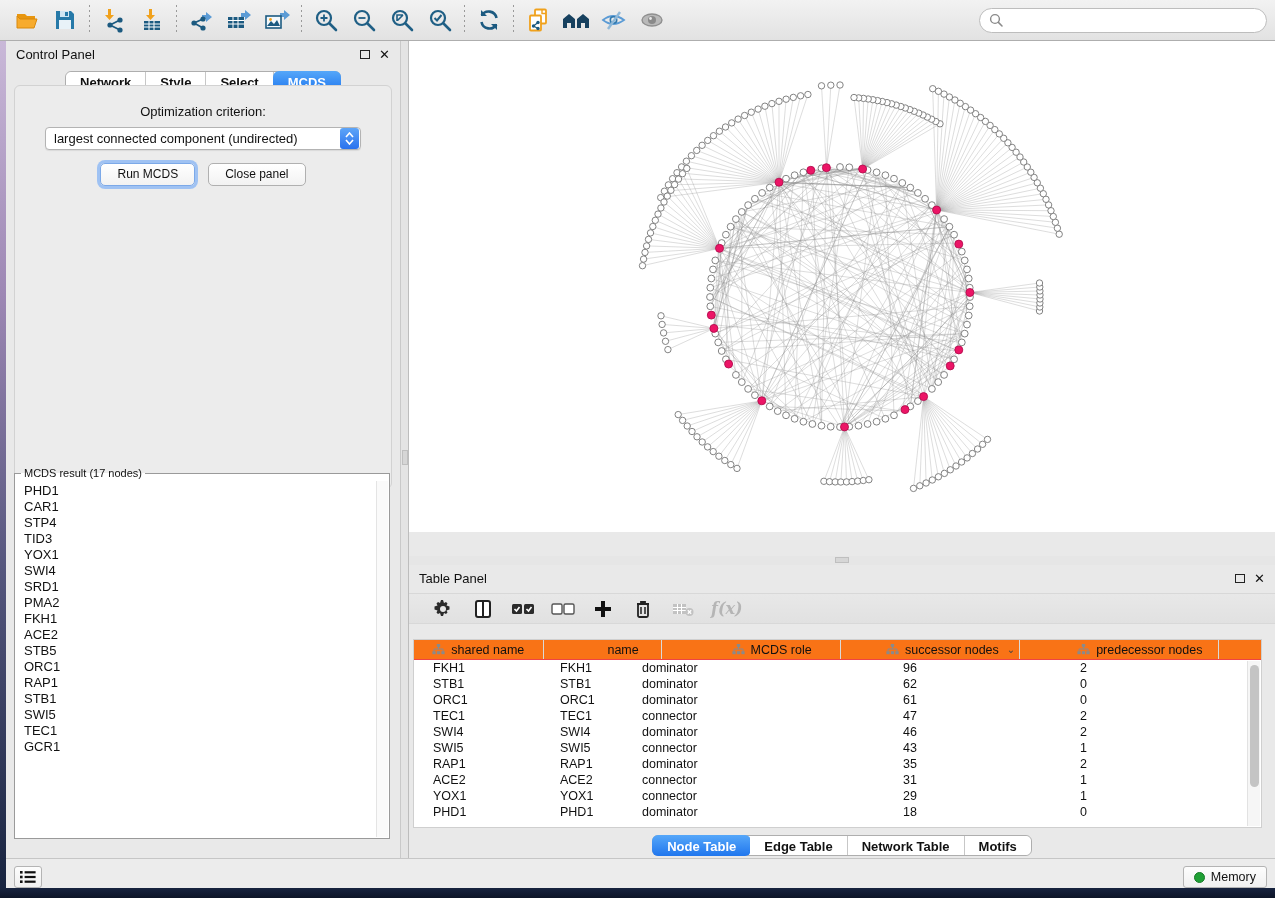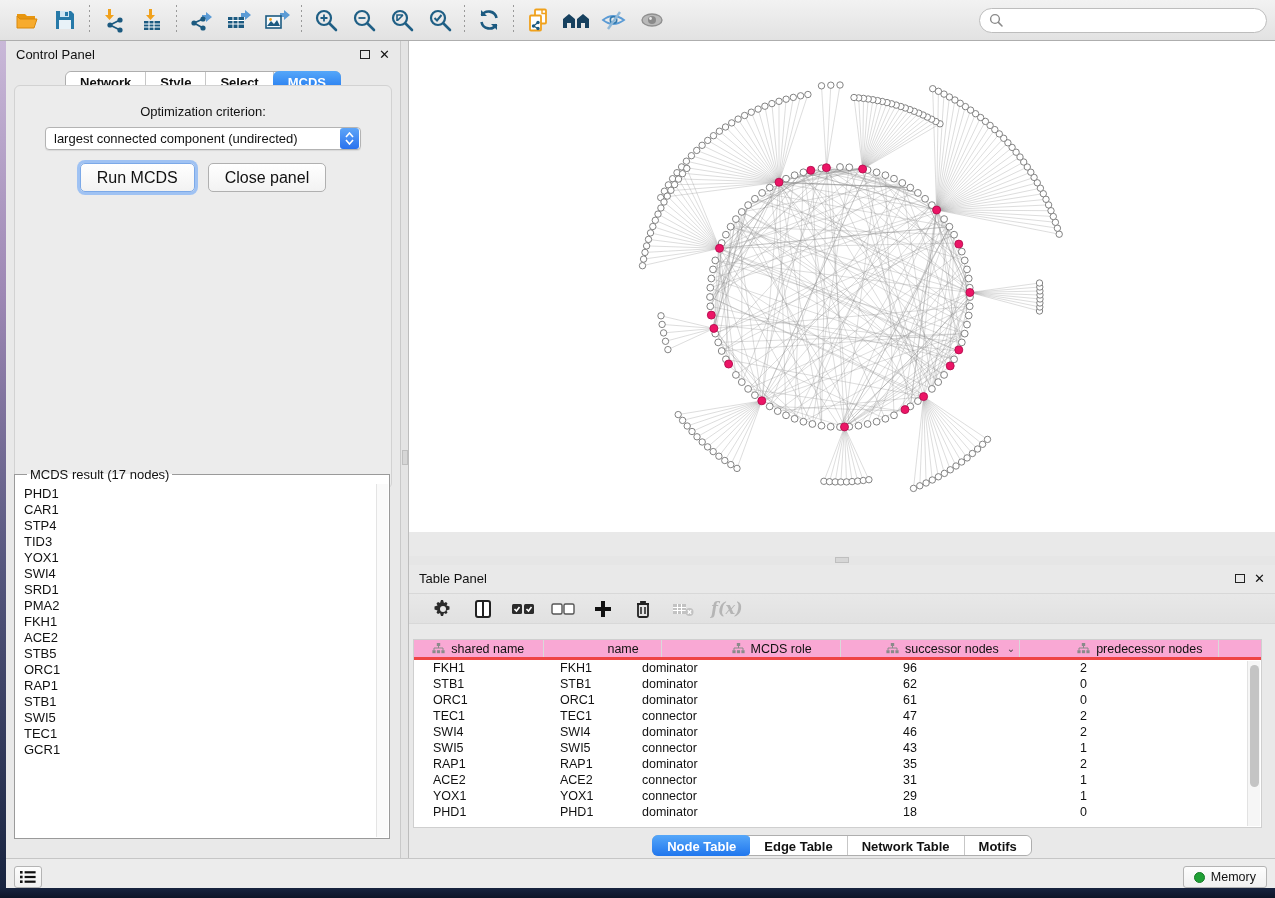--- a/index.html
+++ b/index.html
@@ -34,26 +34,26 @@
   .seg.active { background:linear-gradient(180deg,#55a7f9,#2076ee); color:#fff; border-radius:6px; margin:-1px; padding:3px 15px; border-right:none; }
   .cp-inner { position:absolute; left:8px; top:44px; width:378px; height:404px; background:#ececec; border:1px solid #d2d2d2; border-radius:6px; }
   .opt-label { text-align:center; margin-top:18px; font-size:13px; }
   .mac-select { margin:8px auto 0; width:316px; height:23px; background:#fff; border:1px solid #b3b3b3; border-radius:4px;
     display:flex; align-items:center; box-shadow:0 1px 1px rgba(0,0,0,.08); }
   .mac-select .val { flex:1; padding:0 8px; font-size:13px; white-space:nowrap; overflow:hidden; }
   .mac-select .cap { width:19px; height:21px; border-radius:3px; background:linear-gradient(180deg,#5ea5f8,#2a72ee);
     display:flex; flex-direction:column; align-items:center; justify-content:center; gap:1px; margin-right:1px; }
   .cap svg { display:block; }
   .btn-row { display:flex; justify-content:center; gap:13px; margin-top:13px; }
-  .mac-btn { height:29px; padding:0 16px; background:linear-gradient(180deg,#ffffff,#f2f2f2); border:1px solid #b0b0b0; border-radius:5px;
-    font-size:16px; line-height:21px; color:#111; }
+  .mac-btn { height:23px; padding:0 16px; background:linear-gradient(180deg,#ffffff,#f2f2f2); border:1px solid #b0b0b0; border-radius:5px;
+    font-size:12px; line-height:21px; color:#111; }
   .mac-btn.focused { box-shadow:0 0 0 3px rgba(96,160,250,.55); border-color:#7ca9e8; }
   
   .result-box { position:absolute; left:8px; top:426px; width:376px; height:372px; border:1px solid #9a9a9a; background:#fff; }
-  .result-box legend { font-size:13px; padding:0 3px; margin-left:12px; background:transparent; }
+  .result-box legend { font-size:11px; padding:0 3px; margin-left:6px; background:transparent; }
   fieldset.result-box { padding:0; }
   .result-list { position:absolute; left:1px; top:2px; right:14px; bottom:1px; overflow:hidden; padding:2px 0 0 8px; background:#fff; }
   .result-list div { font-size:13px; line-height:16px; }
   .result-scroll { position:absolute; right:1px; top:2px; width:12px; bottom:1px; background:#fafafa; border-left:1px solid #e4e4e4; }
   
   .vsplit { position:absolute; left:394px; top:0; width:9px; height:817px; background:#e4e4e4; border-left:1px solid #c9c9c9; border-right:1px solid #bdbdbd; }
   .vsplit .handle { position:absolute; left:1px; top:409px; width:6px; height:15px; background:#d6d6d6; border:1px solid #bfbfbf; }
   .hsplit { position:absolute; left:403px; top:515px; width:866px; height:9px; background:#e6e6e6; }
   .hsplit .handle { position:absolute; left:50%; top:1px; width:14px; height:6px; margin-left:-7px; background:#d6d6d6; border:1px solid #bfbfbf; }
   
@@ -67,21 +67,21 @@
   .light.green { background:#28c840; border:1px solid #1ba82f; }
   .net-title { position:absolute; left:0; right:0; text-align:center; font-size:13px; color:#222; }
   .net-canvas { width:866px; height:491px; background:#fff; position:relative; }
   
   .tpanel { position:absolute; left:403px; top:524px; width:866px; height:293px; background:#e9e9e9; }
   .t-toolbar { height:31px; margin-top:2px; display:flex; align-items:center; gap:16px; padding-left:22px;
     background:linear-gradient(180deg,#e8e8e8,#e1e1e1); border-top:1px solid #d8d8d8; border-bottom:1px solid #d8d8d8;font-weight:bold; }
   .t-icon { display:flex; align-items:center; justify-content:center; width:24px; height:24px; }
   .fx { font-family:"DejaVu Serif",serif; font-style:italic; font-size:16px; color:#b5b5b5; }
   .tablecard { position:absolute; left:4px; top:74px; width:849px; height:189px; background:#fff; border:1px solid #cfcfcf; }
-  .thead { display:flex; height:20px; background:#f9a8d4; border-bottom:3px solid #ef4444;gap:42px; }
+  .thead { display:flex; height:20px; background:#f97316; border-bottom:1px solid #ef4444;gap:42px; }
   .th { display:flex; align-items:center; justify-content:center; gap:6px; font-size:12.5px; color:#111; border-right:1px solid #d9d9d9; position:relative; }
   .th .hier { flex:0 0 auto; }
   .th .sort { font-size:10px; color:#444; margin-left:2px; }
   .trow { display:flex; height:16px; }
   .td { font-size:12.5px; line-height:16px; white-space:nowrap; overflow:hidden; }
   .td.l { padding-left:19px; text-align:left; }
   .td.l2 { padding-left:6px; text-align:left; }
   .td.r { padding-right:15px; text-align:right; }
   .c0 { width:140px; } .c1 { width:82px; } .c2 { width:148px; } .c3 { width:148px; } .c4 { width:170px; } .cf { flex:1; border-right:none !important; }
   .t-scroll { position:absolute; right:1px; top:21px; width:13px; bottom:1px; background:#f6f6f6; border-left:1px solid #e2e2e2; }

